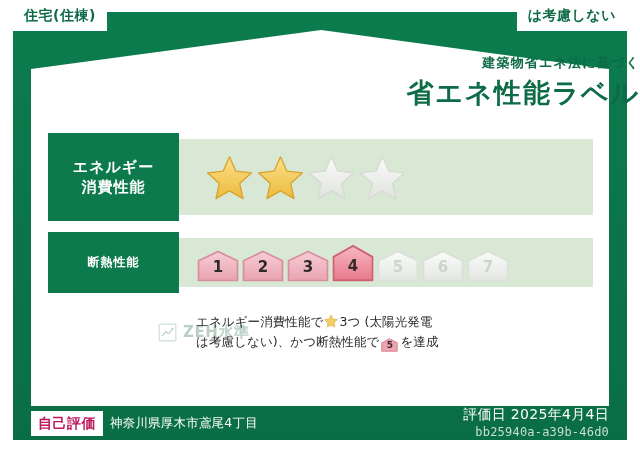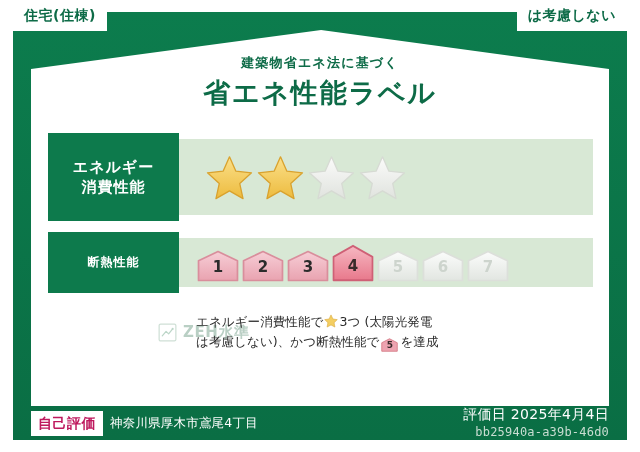--- a/index.html
+++ b/index.html
@@ -47,21 +47,21 @@
     left:31px;top:30px;
     width:578px;height:376px;
     background:#ffffff;
     clip-path:polygon(0% 10.4%, 50.2% 0%, 100% 10.4%, 100% 100%, 0% 100%);
   }
 
   
   .head-wrap{
     position:absolute;
     left:0;right:0;top:56px;
-    text-align:center;
+    text-align:right;
     z-index:3;
   }
   .head-sub{
     color:#0d6b47;
     font-size:13px;
     font-weight:bold;
     letter-spacing:1.2px;
     line-height:1;
     margin-bottom:10px;
   }

